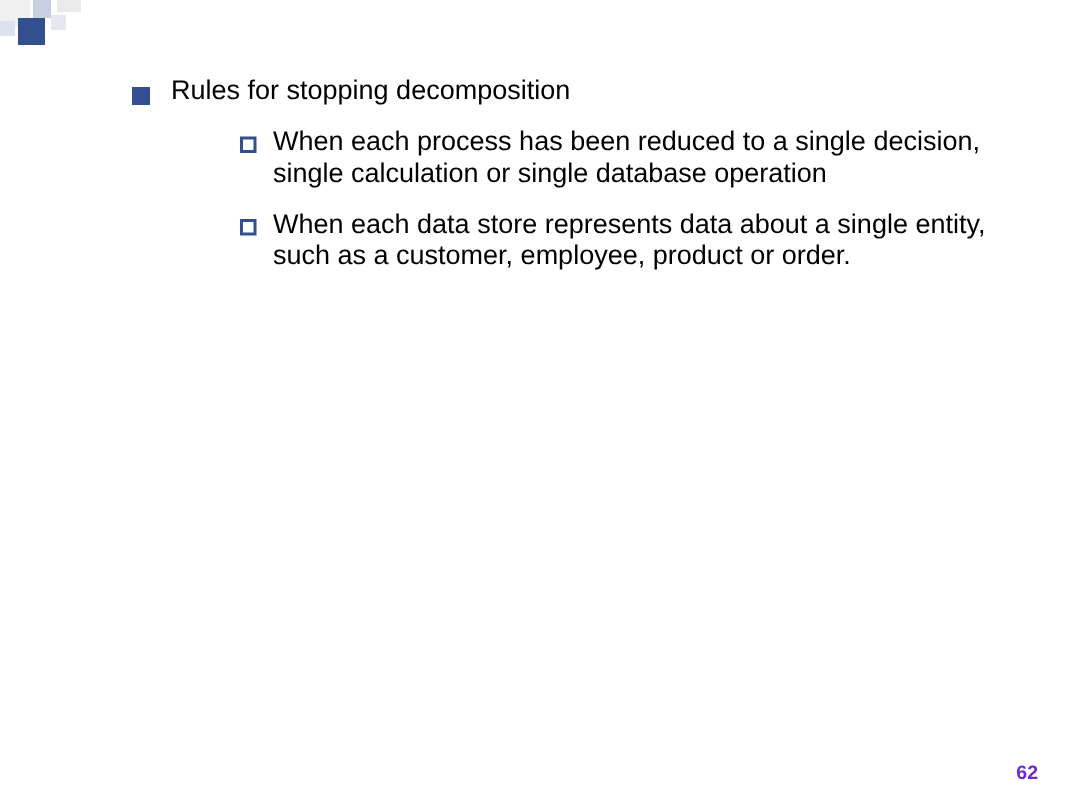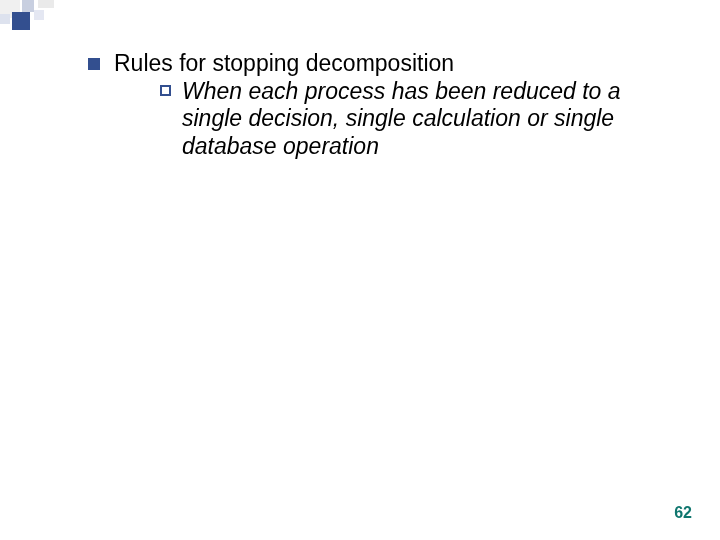--- a/index.html
+++ b/index.html
@@ -27,21 +27,21 @@
   .sq3 { left: 38px; top: 0;  width: 16px; height: 8px; background: #eaeaea; }
   .sq4 { left: 0;  top: 14px; width: 10px; height: 10px; background: #dde2ee; }
   .sq5 { left: 12px; top: 12px; width: 18px; height: 18px; background: #334f8f; }
   .sq6 { left: 34px; top: 10px; width: 10px; height: 10px; background: #e4e7f2; }
 
   .content {
     position: absolute;
     top: 50px;
     left: 90px;
     right: 60px;
-    font-size: 23px;
+    font-size: 18px;
     line-height: 1.2;
     color: #000;
   }
 
   .l1 {
     position: relative;
   }
   .l1-bullet {
     position: absolute;
     left: -2px;
@@ -50,44 +50,43 @@
     height: 12px;
     background: #334f8f;
   }
   .l1-text {
     margin-left: 24px;
   }
 
   .l2 {
     margin-left: 48px;
     position: relative;
-    margin-top: 0;
-    font-style: italic;
+    margin-top: 12px;
   }
   .l2-bullet {
     position: absolute;
     left: -2px;
     top: 7px;
     width: 11px;
     height: 11px;
     border: 2px solid #334f8f;
     box-sizing: border-box;
     background: #fff;
   }
   .l2-text {
     margin-left: 20px;
   }
 
   .pagenum {
     position: absolute;
     right: 28px;
     bottom: 18px;
-    font-size: 16px;
+    font-size: 13px;
     font-weight: bold;
-    color: #0f766e;
+    color: #6d28d9;
   }
 </style>
 </head>
 <body>
 
 <div class="corner">
   <div class="sq sq1"></div>
   <div class="sq sq2"></div>
   <div class="sq sq3"></div>
   <div class="sq sq4"></div>
@@ -99,19 +98,23 @@
   <div class="l1">
     <div class="l1-bullet"></div>
     <div class="l1-text">
       <span>Rules for stopping decomposition</span>
 
       <div class="l2">
         <div class="l2-bullet"></div>
         <div class="l2-text">When each process has been reduced to a single decision, single calculation or single database operation</div>
       </div>
 
+      <div class="l2">
+        <div class="l2-bullet"></div>
+        <div class="l2-text">When each data store represents data about a single entity, such as a customer, employee, product  or order.</div>
+      </div>
 
 
     </div>
   </div>
 </div>
 
 <div class="pagenum">62</div>
 
 </body></html>

